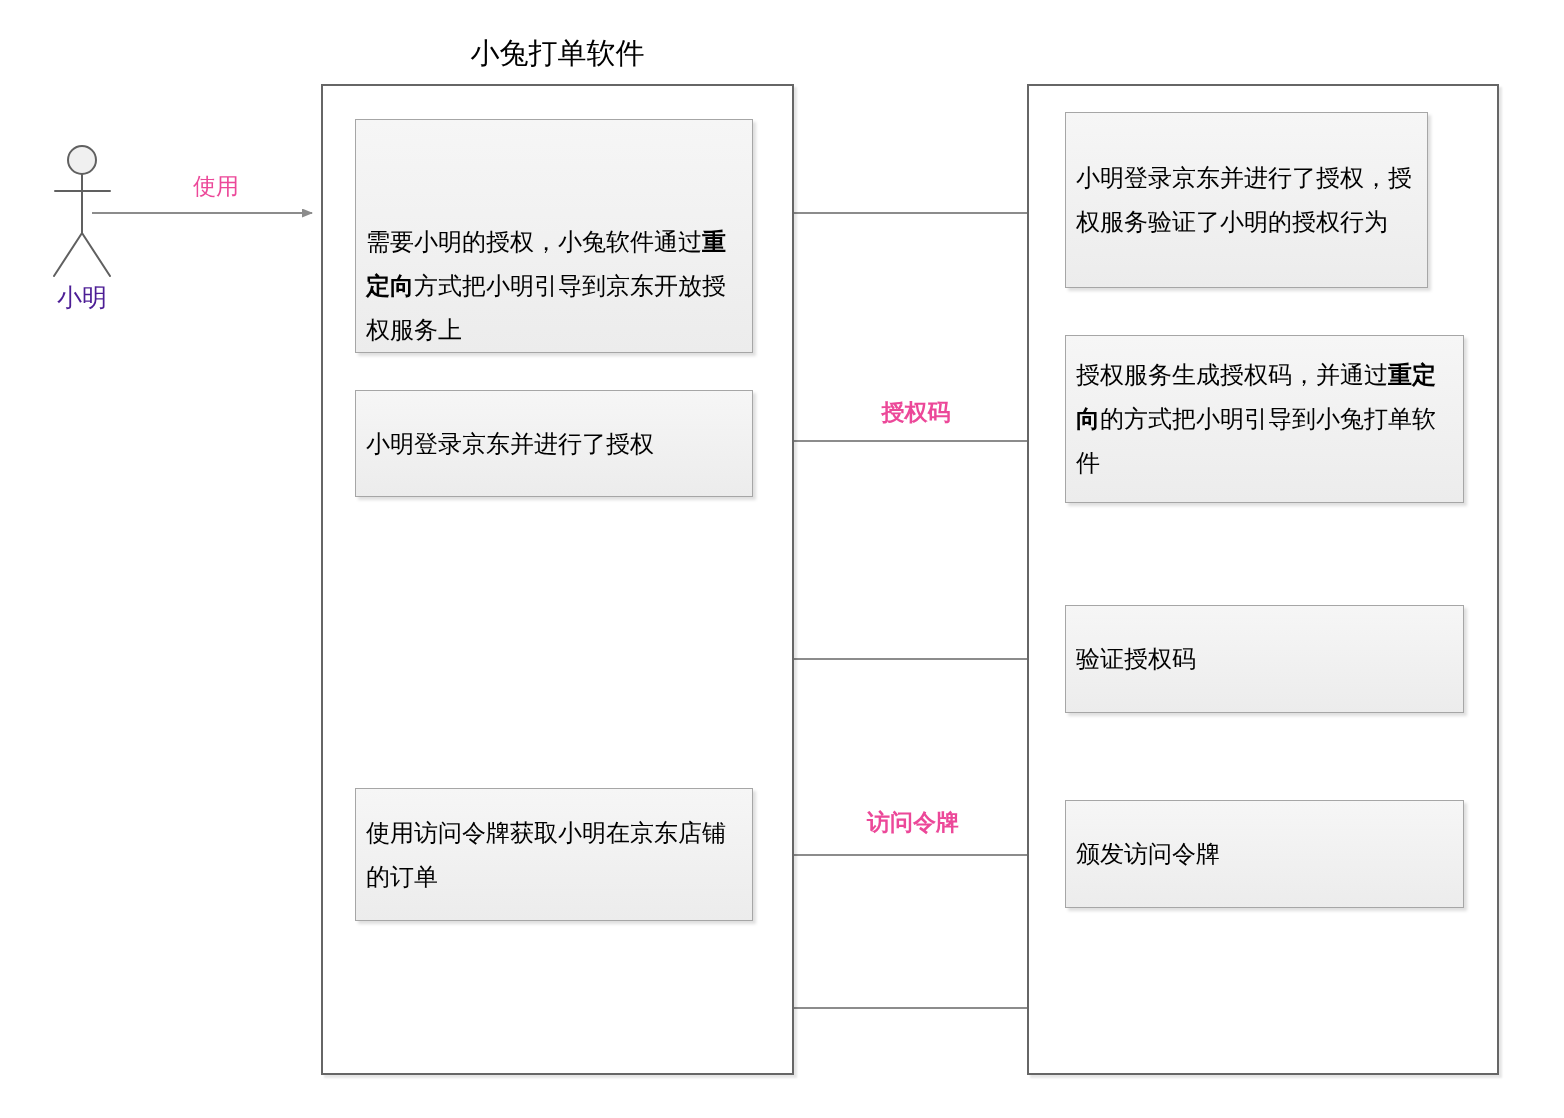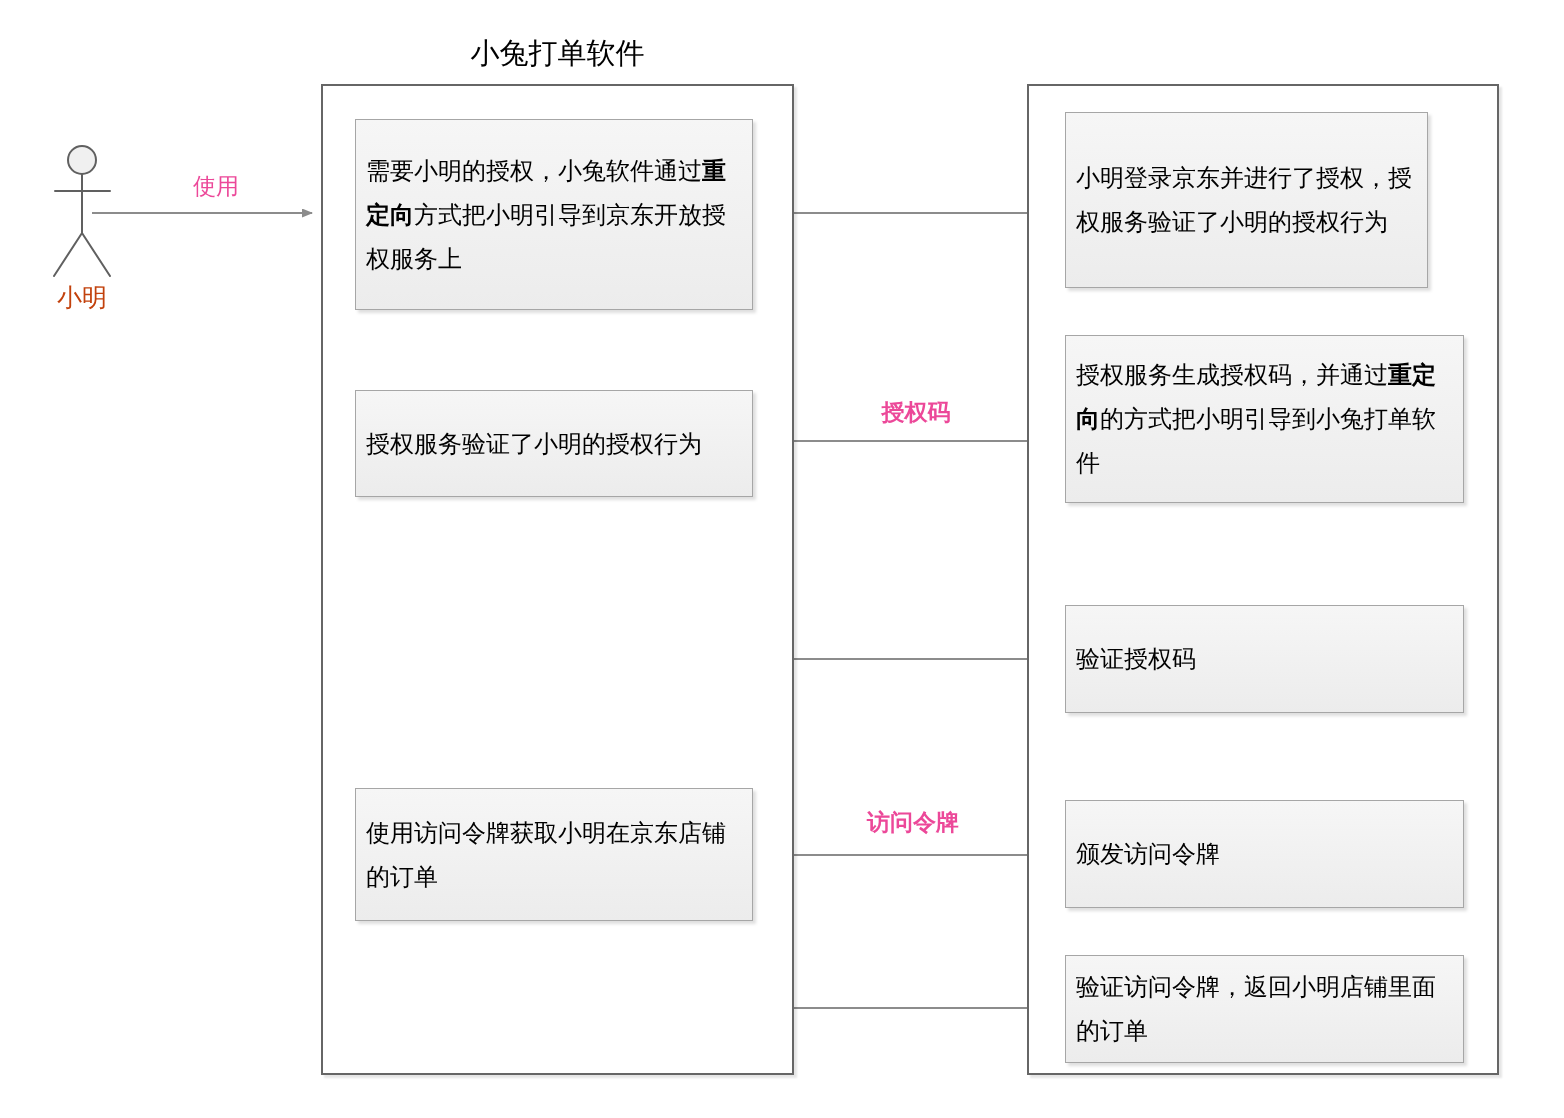--- a/index.html
+++ b/index.html
@@ -64,21 +64,21 @@
     line-height: 28px;
     color: #ec4899;
     white-space: nowrap;
     text-align: center;
   }
   .edge-label.bold { font-weight: bold; }
   .actor-label {
     position: absolute;
     font-size: 25px;
     line-height: 30px;
-    color: #c2410c;
+    color: #4c1d95;
     white-space: nowrap;
     text-align: center;
   }
 </style>
 </head>
 <body>
 
 <div id="canvas">
 
   <svg class="layer" viewBox="0 0 1564 1118">
@@ -118,26 +118,26 @@
     </g>
   </svg>
 
   <div class="actor-label" style="left:32px; top:282px; width:100px;">小明</div>
 
   <div class="lane-title" style="left:321px; top:38px; width:473px;">小兔打单软件</div>
 
   <div class="lane" style="left:321px; top:84px; width:473px; height:991px;"></div>
   <div class="lane" style="left:1027px; top:84px; width:472px; height:991px;"></div>
 
-  <div class="node" style="left:355px; top:119px; width:398px; height:191px;">
+  <div class="node" style="left:355px; top:119px; width:398px; height:234px;align-items:flex-end;">
     <div class="node-text"><span>需要小明的授权，小兔软件通过</span><b>重定向</b><span>方式把小明引导到京东开放授权服务上</span></div>
   </div>
 
   <div class="node" style="left:355px; top:390px; width:398px; height:107px;">
-    <div class="node-text"><span>授权服务验证了小明的授权行为</span></div>
+    <div class="node-text"><span>小明登录京东并进行了授权</span></div>
   </div>
 
   <div class="node" style="left:355px; top:788px; width:398px; height:133px;">
     <div class="node-text"><span>使用访问令牌获取小明在京东店铺的订单</span></div>
   </div>
 
   <div class="node" style="left:1065px; top:112px; width:363px; height:176px;">
     <div class="node-text"><span>小明登录京东并进行了授权，授权服务验证了小明的授权行为</span></div>
   </div>
 
@@ -146,23 +146,20 @@
   </div>
 
   <div class="node" style="left:1065px; top:605px; width:399px; height:108px;">
     <div class="node-text"><span>验证授权码</span></div>
   </div>
 
   <div class="node" style="left:1065px; top:800px; width:399px; height:108px;">
     <div class="node-text"><span>颁发访问令牌</span></div>
   </div>
 
-  <div class="node" style="left:1065px; top:955px; width:399px; height:108px;">
-    <div class="node-text"><span>验证访问令牌，返回小明店铺里面的订单</span></div>
-  </div>
 
   <div class="edge-label" style="left:126px; top:172px; width:180px;">使用</div>
 
   <div class="edge-label bold" style="left:826px; top:398px; width:180px;">授权码</div>
 
   <div class="edge-label" style="left:823px; top:808px; width:180px;font-weight:bold;">访问令牌</div>
 
 </div>
 
 </body></html>

